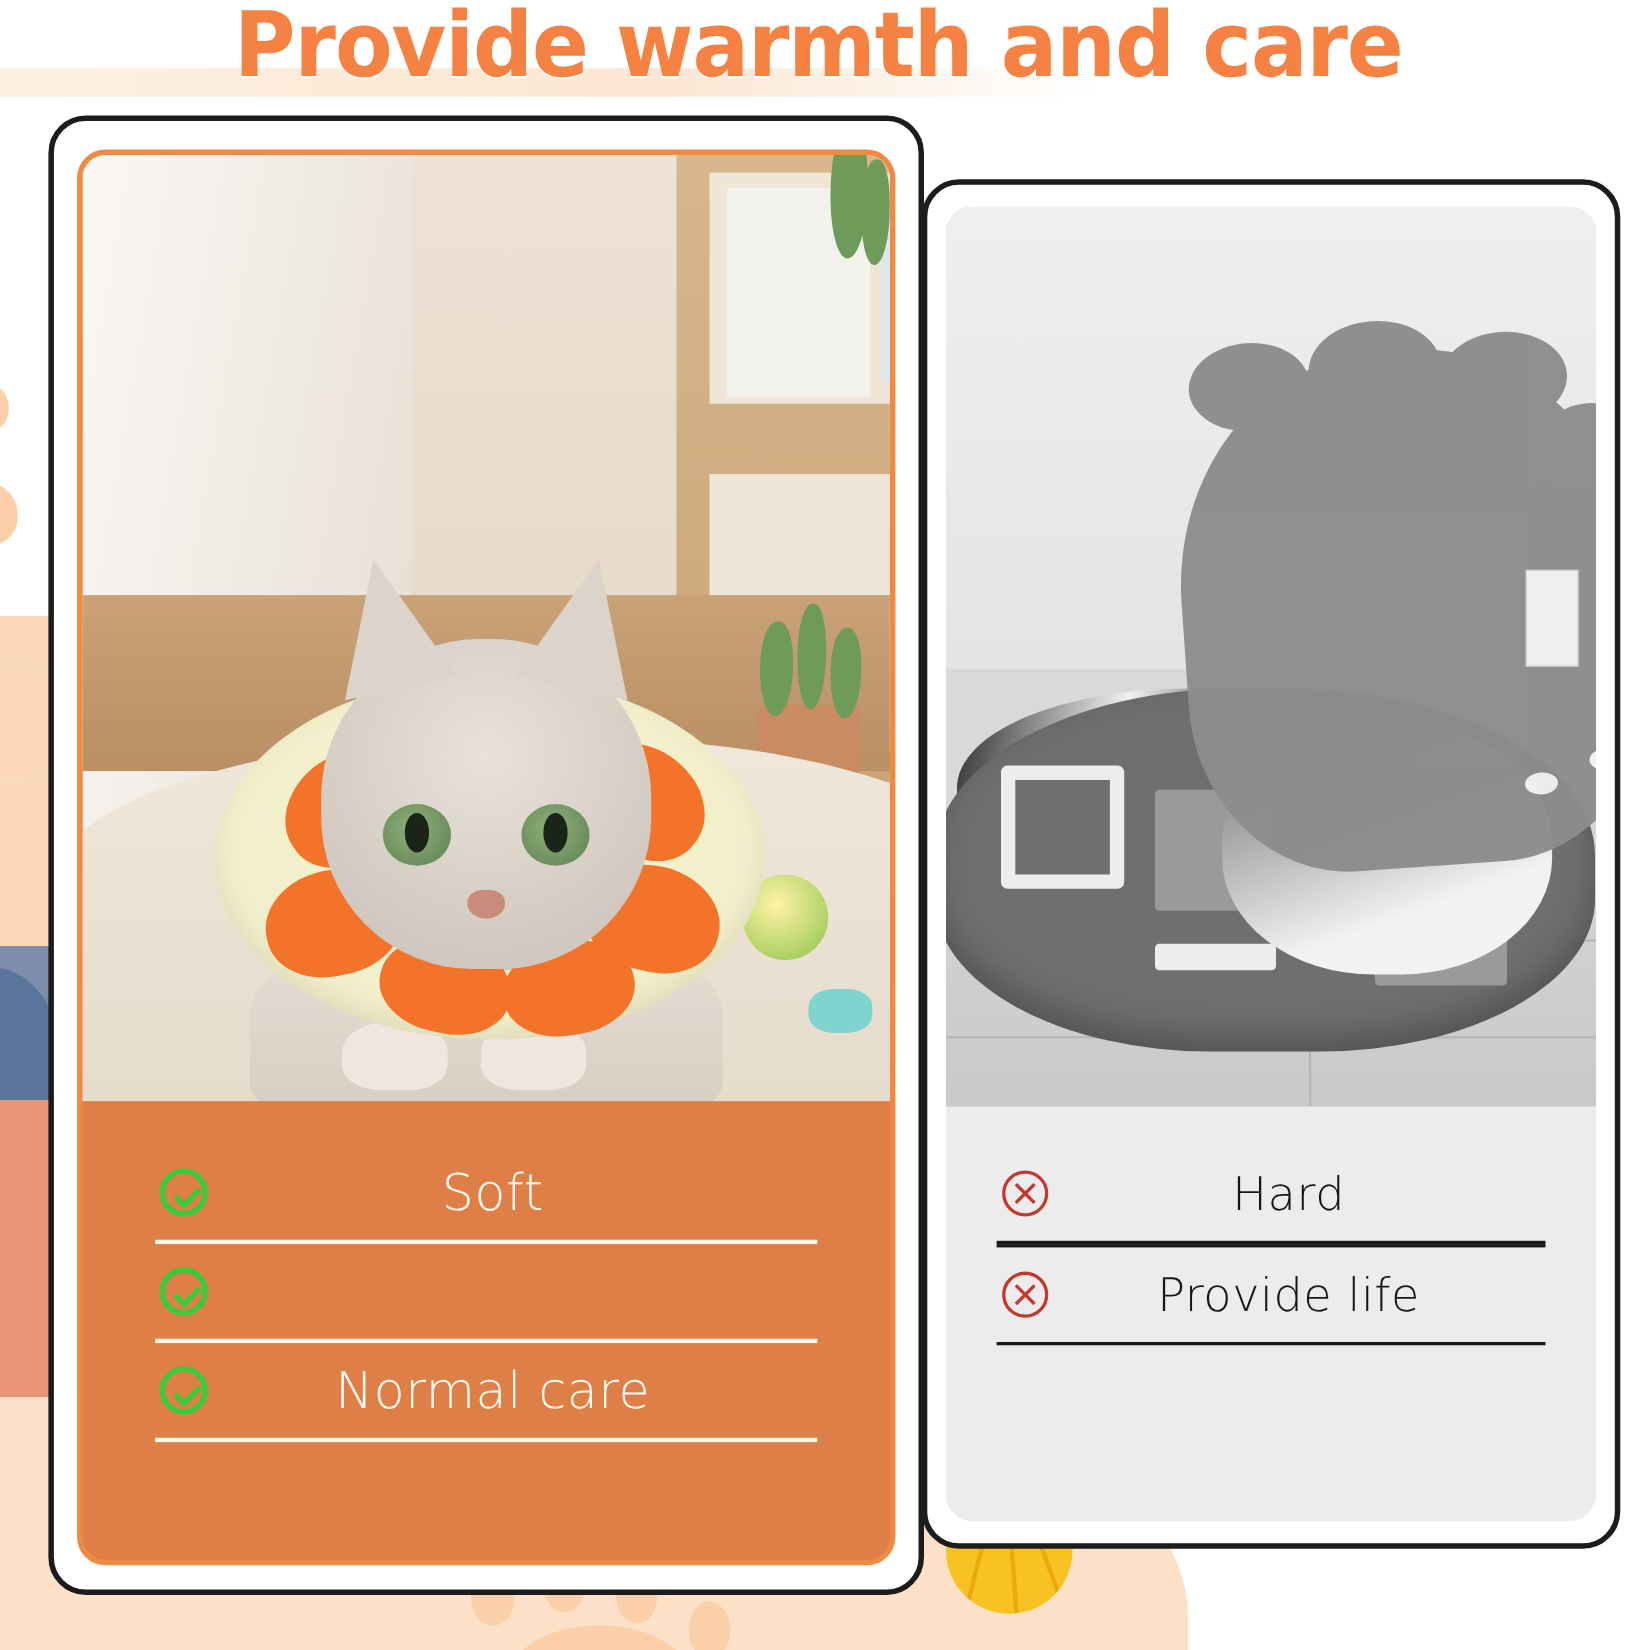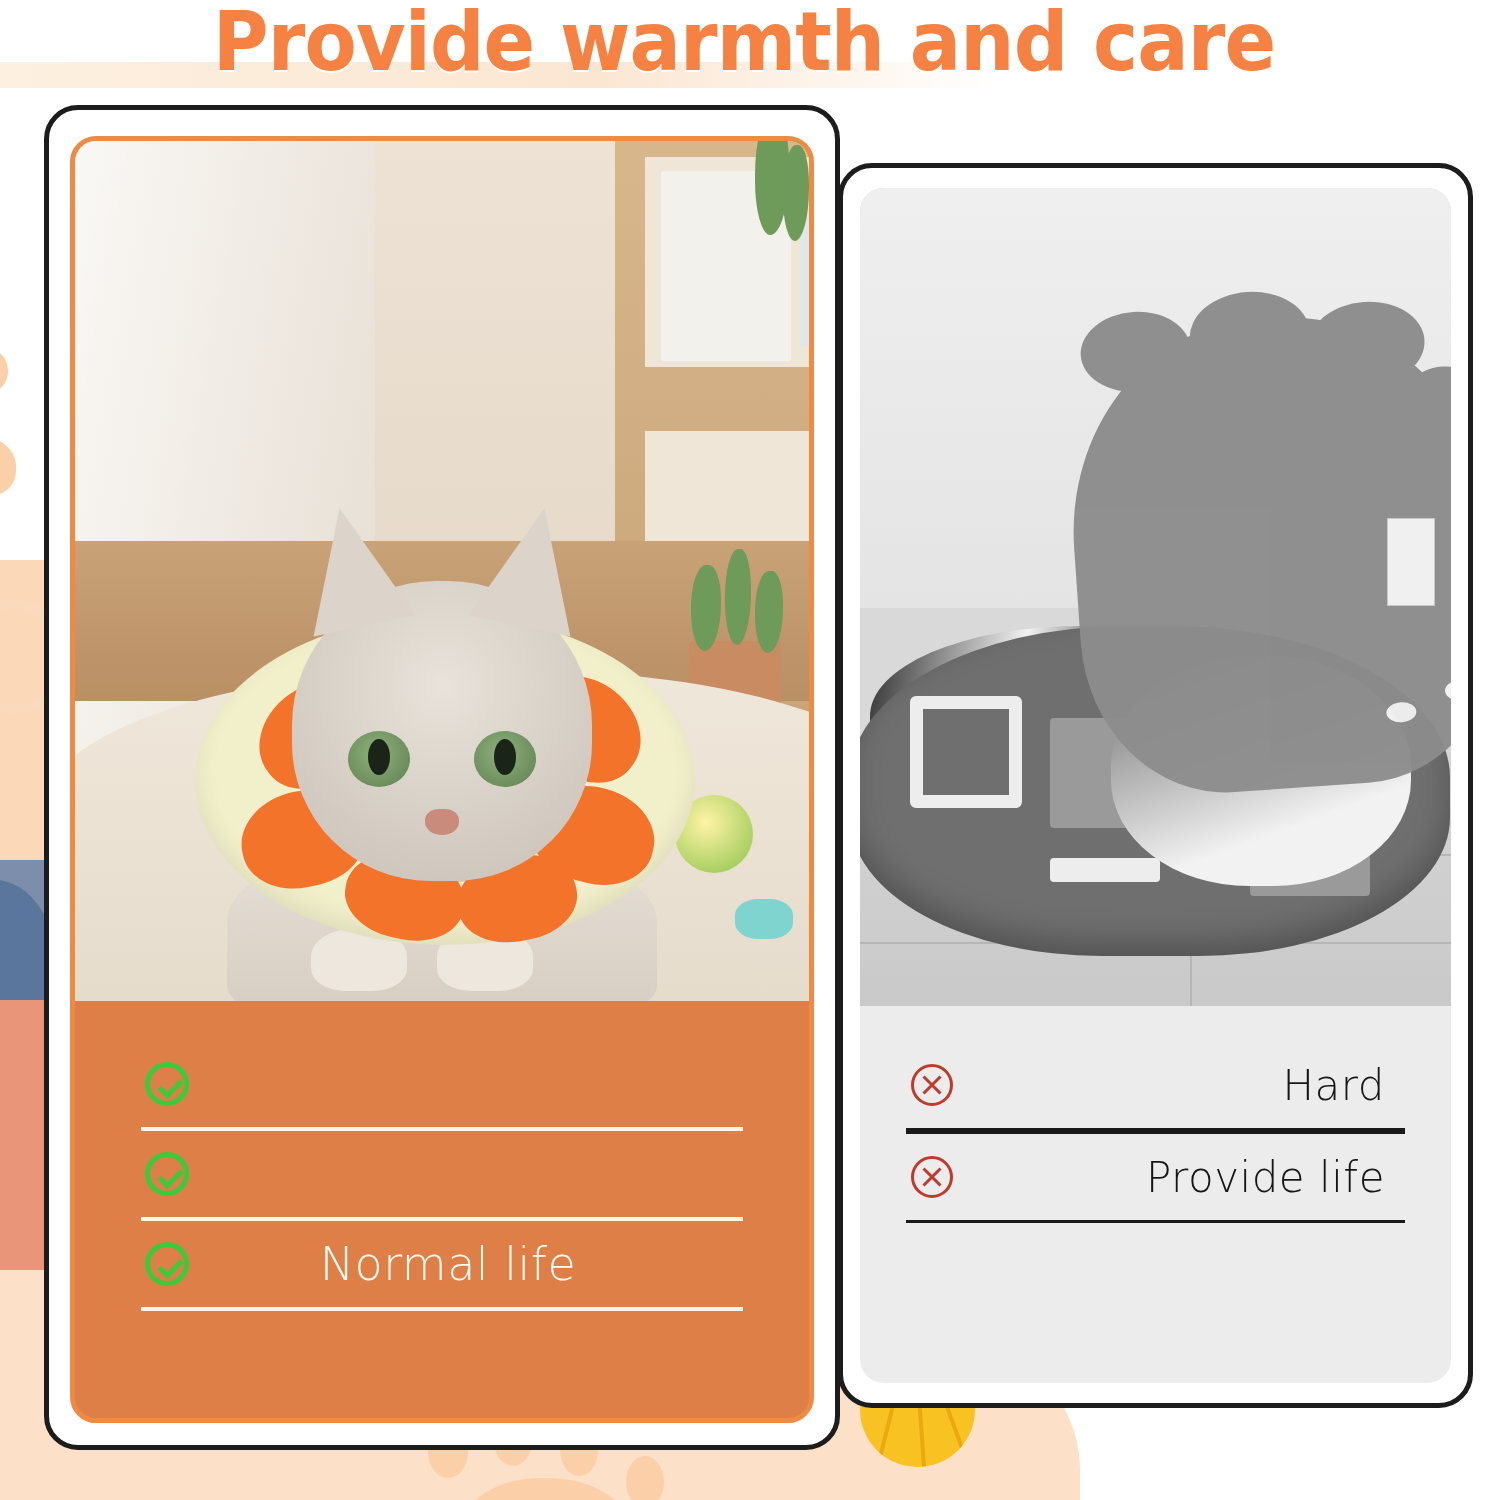--- a/index.html
+++ b/index.html
@@ -193,21 +193,21 @@
     height:86px;
   }
   .frow .icon{flex:0 0 auto;width:52px;display:flex;align-items:center;justify-content:center;}
   .frow .txt{
     flex:1;text-align:center;
     font-family:"DejaVu Sans", sans-serif;
     font-weight:300;
     letter-spacing:.5px;
   }
   #features-left .txt{color:#FFFBF2;font-size:46px;padding-right:40px;}
-  #features-right .txt{color:#161616;font-size:42px;padding-right:20px;text-align:right;}
+  #features-right .txt{color:#161616;font-size:42px;padding-right:20px;}
 
   .divider{height:0;border-top:4px solid #FFF6E8;}
   #features-right .divider{border-top:3px solid #1A1A1A;}
 
   .ck,.xx{display:block;border-radius:50%;box-sizing:border-box;position:relative;}
   .ck{width:44px;height:44px;border:5px solid #3ACB3A;}
   .ck::after{
     content:"";position:absolute;left:9px;top:12px;width:18px;height:9px;
     border-left:5px solid #3ACB3A;border-bottom:5px solid #3ACB3A;
     transform:rotate(-45deg);
@@ -362,31 +362,32 @@
         <div class="cat-eye" style="right:56px;top:150px;"></div>
         <div class="cat-nose" style="left:133px;top:228px;"></div>
       </div>
     </div>
 
     <div class="features" id="features-left">
       <div class="frow">
         <span class="icon">
             <i class="ck"></i>
           </span>
+        <span class="txt">Soft</span>
       </div>
       <div class="divider"></div>
       <div class="frow">
         <span class="icon">
             <i class="ck"></i>
           </span>
       </div>
       <div class="divider"></div>
       <div class="frow">
         <span class="icon">
             <i class="ck"></i>
           </span>
-        <span class="txt">Normal life</span>
+        <span class="txt">Normal care</span>
       </div>
       <div class="divider"></div>
     </div>
 
   </div>
 </div>
 
 </body></html>

